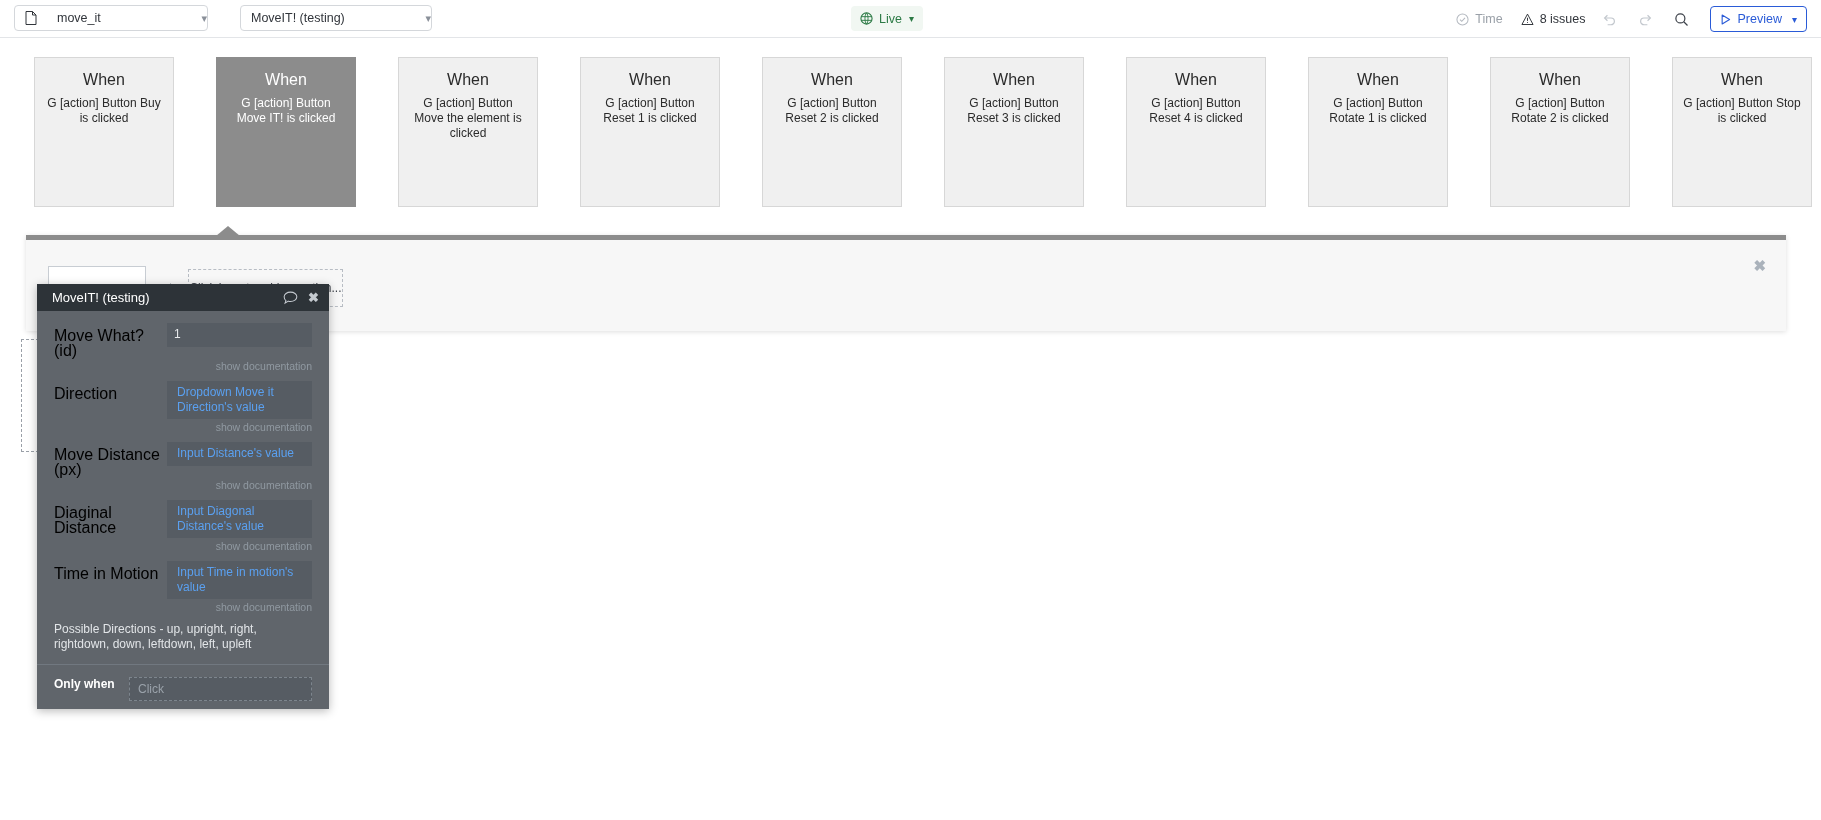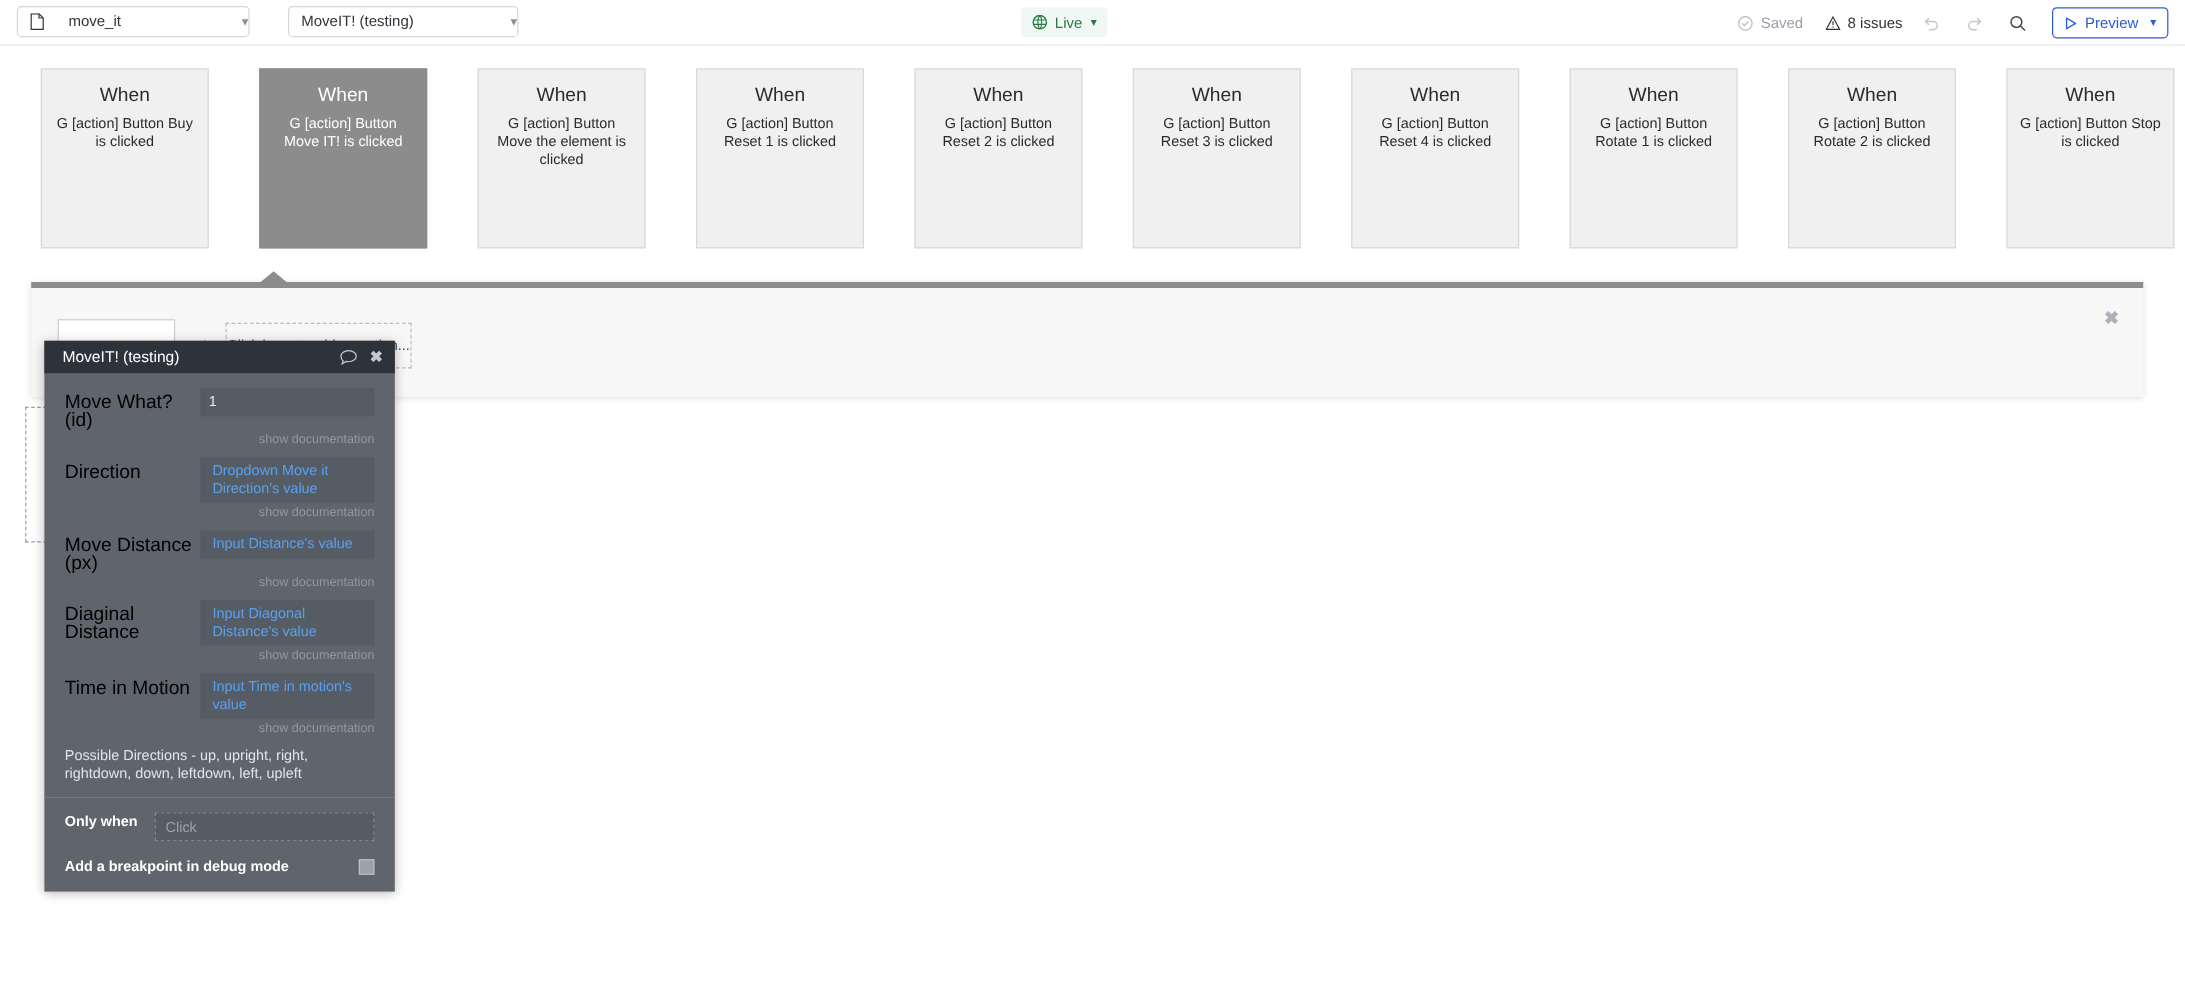--- a/index.html
+++ b/index.html
@@ -330,21 +330,21 @@
   </div>
 
   <div class="tb-right">
     <div class="tb-item">
       <span class="ic">
         <svg width="13" height="13" viewBox="0 0 14 14">
             <circle cx="7" cy="7" r="6" fill="none" stroke="#b4b9c0" stroke-width="1.1"></circle>
             <path d="M4.3 7.1l1.9 1.9 3.5-3.8" fill="none" stroke="#b4b9c0" stroke-width="1.1"></path>
           </svg>
       </span>
-      <span>Saved</span>
+      <span>Time</span>
     </div>
 
     <div class="tb-item issues">
       <span class="ic">
         <svg width="13" height="13" viewBox="0 0 14 14">
             <path d="M7 1.2L13 12.4H1z" fill="none" stroke="#31353b" stroke-width="1.05"></path>
             <path d="M7 5.1v3.4" stroke="#31353b" stroke-width="1.05"></path>
             <circle cx="7" cy="10.2" r="0.6" fill="#31353b"></circle>
           </svg>
       </span>
@@ -499,21 +499,17 @@
 
       <div class="pp-divider"></div>
 
       <div class="only-when-row">
         <div class="ow-label">Only when</div>
         <div class="ow-input">
           <span>Click</span>
         </div>
       </div>
 
-      <div class="breakpoint-row">
-        <div class="bp-label">Add a breakpoint in debug mode</div>
-        <div class="bp-check"></div>
-      </div>
 
     </div>
   </div>
 
 </div>
 
 </body></html>

